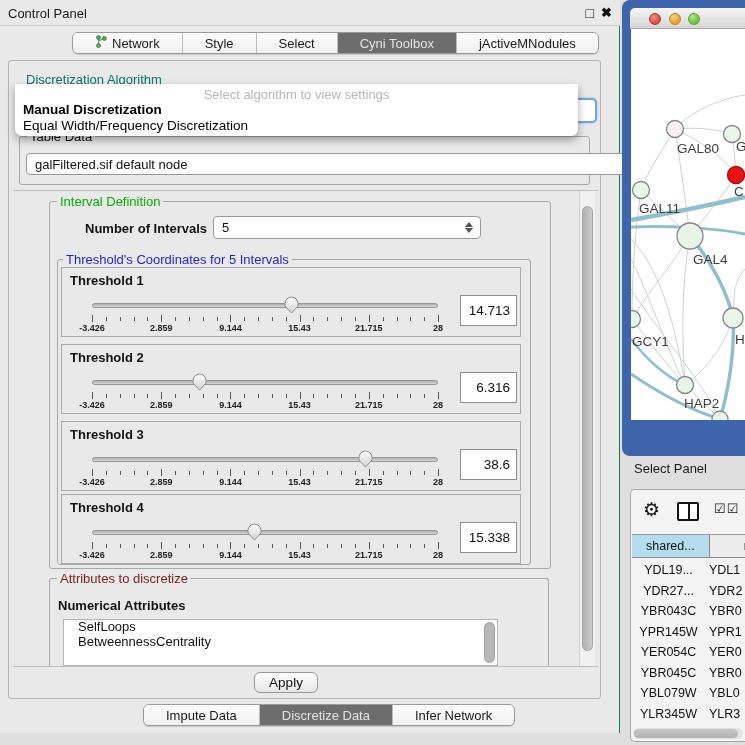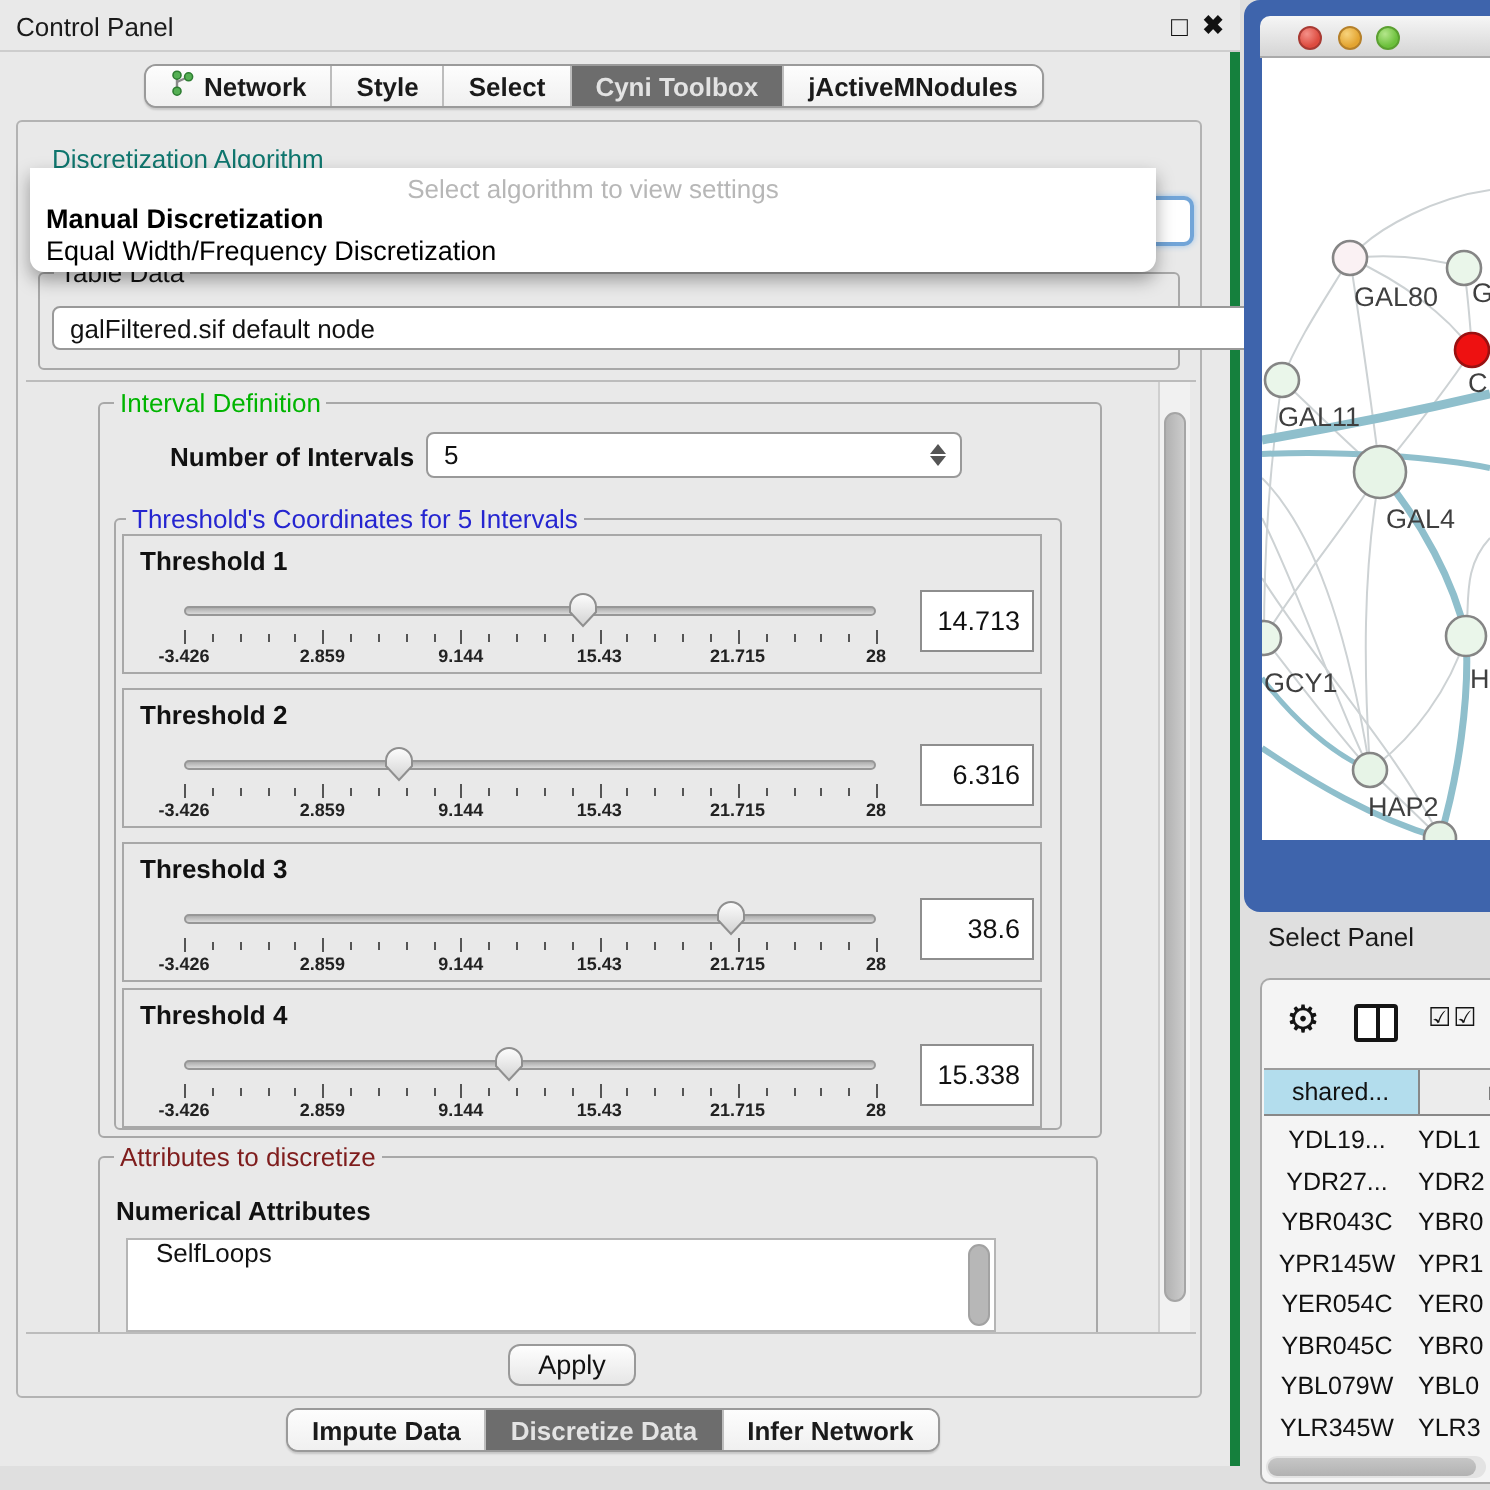--- a/index.html
+++ b/index.html
@@ -1,31 +1,31 @@
 <!DOCTYPE html>
 <html><head>
 <meta charset="utf-8">
 <style>
   * { margin:0; padding:0; box-sizing:border-box; }
   html,body { width:745px; height:745px; }
   body { font-family:"Liberation Sans", sans-serif; background:#dfdfdf; position:relative; overflow:hidden; }
   .abs { position:absolute; }
 
   
-  .control-panel { left:0; top:0; width:620px; height:733px; background:#e9e9e9; border-right:5px solid #15803d; }
+  .control-panel { left:0; top:0; width:620px; height:733px; background:#e9e9e9; border-right:1px solid #15803d; }
   .cp-titlebar { left:0; top:0; width:620px; height:26px; background:#e9e9e9; border-bottom:1px solid #cdcdcd; }
   .cp-title { position:absolute; left:8px; top:6px; font-size:13px; color:#1a1a1a; }
   .tb-icon { position:absolute; top:5px; font-size:13px; font-weight:bold; color:#111; cursor:default; }
   .float-icon { right:26px; font-weight:normal; font-size:14px; }
   .close-icon { right:8px; }
 
   
   .tabgroup { display:flex; height:22px; border:1px solid #9a9a9a; border-radius:6px; overflow:hidden; background:#fbfbfb; box-shadow:0 1px 1px rgba(0,0,0,.15); }
   .cp-tabs { left:72px; top:32px; }
-  .tabseg { display:flex; align-items:center; justify-content:center; padding:0 12px; font-size:13px; font-weight:700; color:#1a1a1a; background:linear-gradient(#fdfdfd,#f0f0f0); border-right:1px solid #bdbdbd; cursor:default; white-space:nowrap; }
+  .tabseg { display:flex; align-items:center; justify-content:center; padding:0 22px; font-size:13px; font-weight:400; color:#1a1a1a; background:linear-gradient(#fdfdfd,#f0f0f0); border-right:1px solid #bdbdbd; cursor:default; white-space:nowrap; }
   .tabseg:last-child { border-right:none; }
   .tabseg.sel { background:#6d6d6d; color:#e3e3e3; }
   .net-ic { margin-right:5px; }
 
   
   .cp-main { left:8px; top:60px; width:593px; height:639px; border:1px solid #b3b3b3; border-radius:3px; background:#e9e9e9; }
 
   .groupbox { position:absolute; border:1px solid #a8a8a8; border-radius:3px; }
   .grouptitle { position:absolute; font-size:13px; background:#e9e9e9; padding:0 3px; white-space:nowrap; }
 
@@ -406,20 +406,21 @@
           <div class="valuebox">15.338</div>
         </div>
       </div>
 
     <div class="groupbox attr-group"></div>
     <span class="grouptitle attr-title" style="color:#7f1d1d">Attributes to discretize</span>
     <span class="attr-sub">Numerical Attributes</span>
     <div class="attr-list">
       <div id="attr-items">
           <div class="attr-item">SelfLoops</div>
+          <div class="attr-item">BetweennessCentrality</div>
         </div>
       <div class="attr-scroll"></div>
     </div>
 
     <div class="abs cp-vscroll-track">
       <div class="cp-vscroll-thumb"></div>
     </div>
 
     <div class="vp-line" style="top:605px"></div>
 

